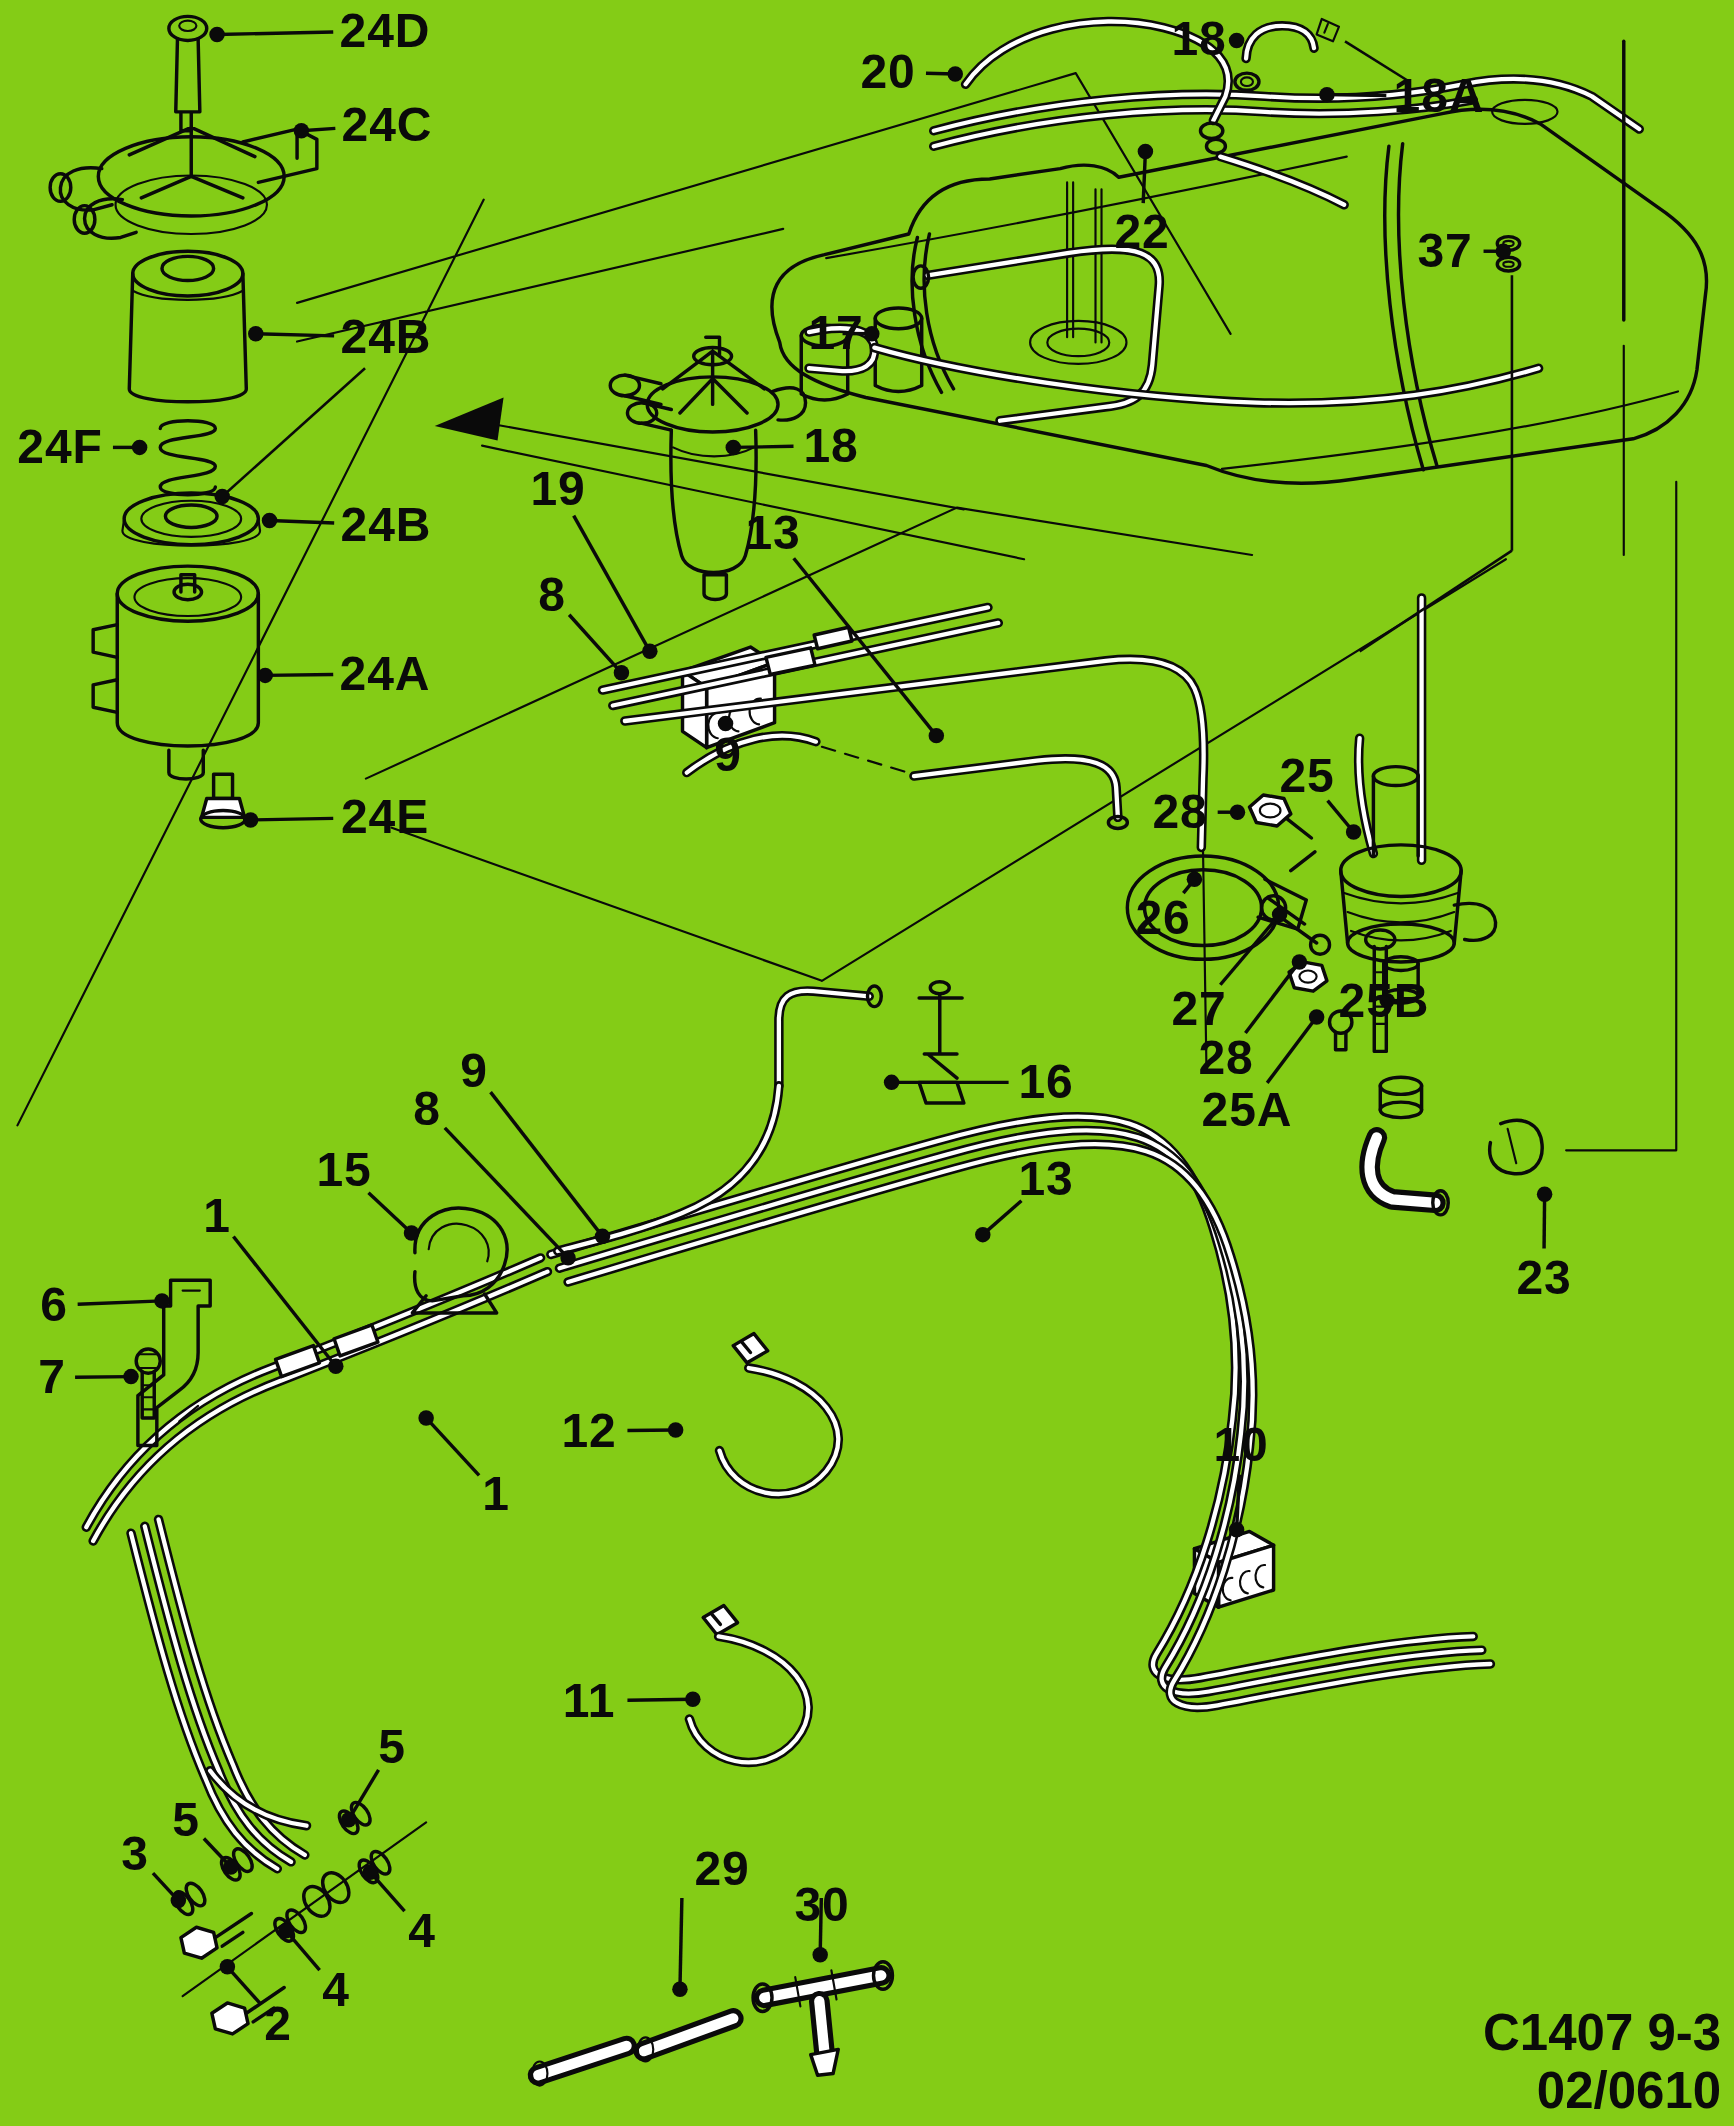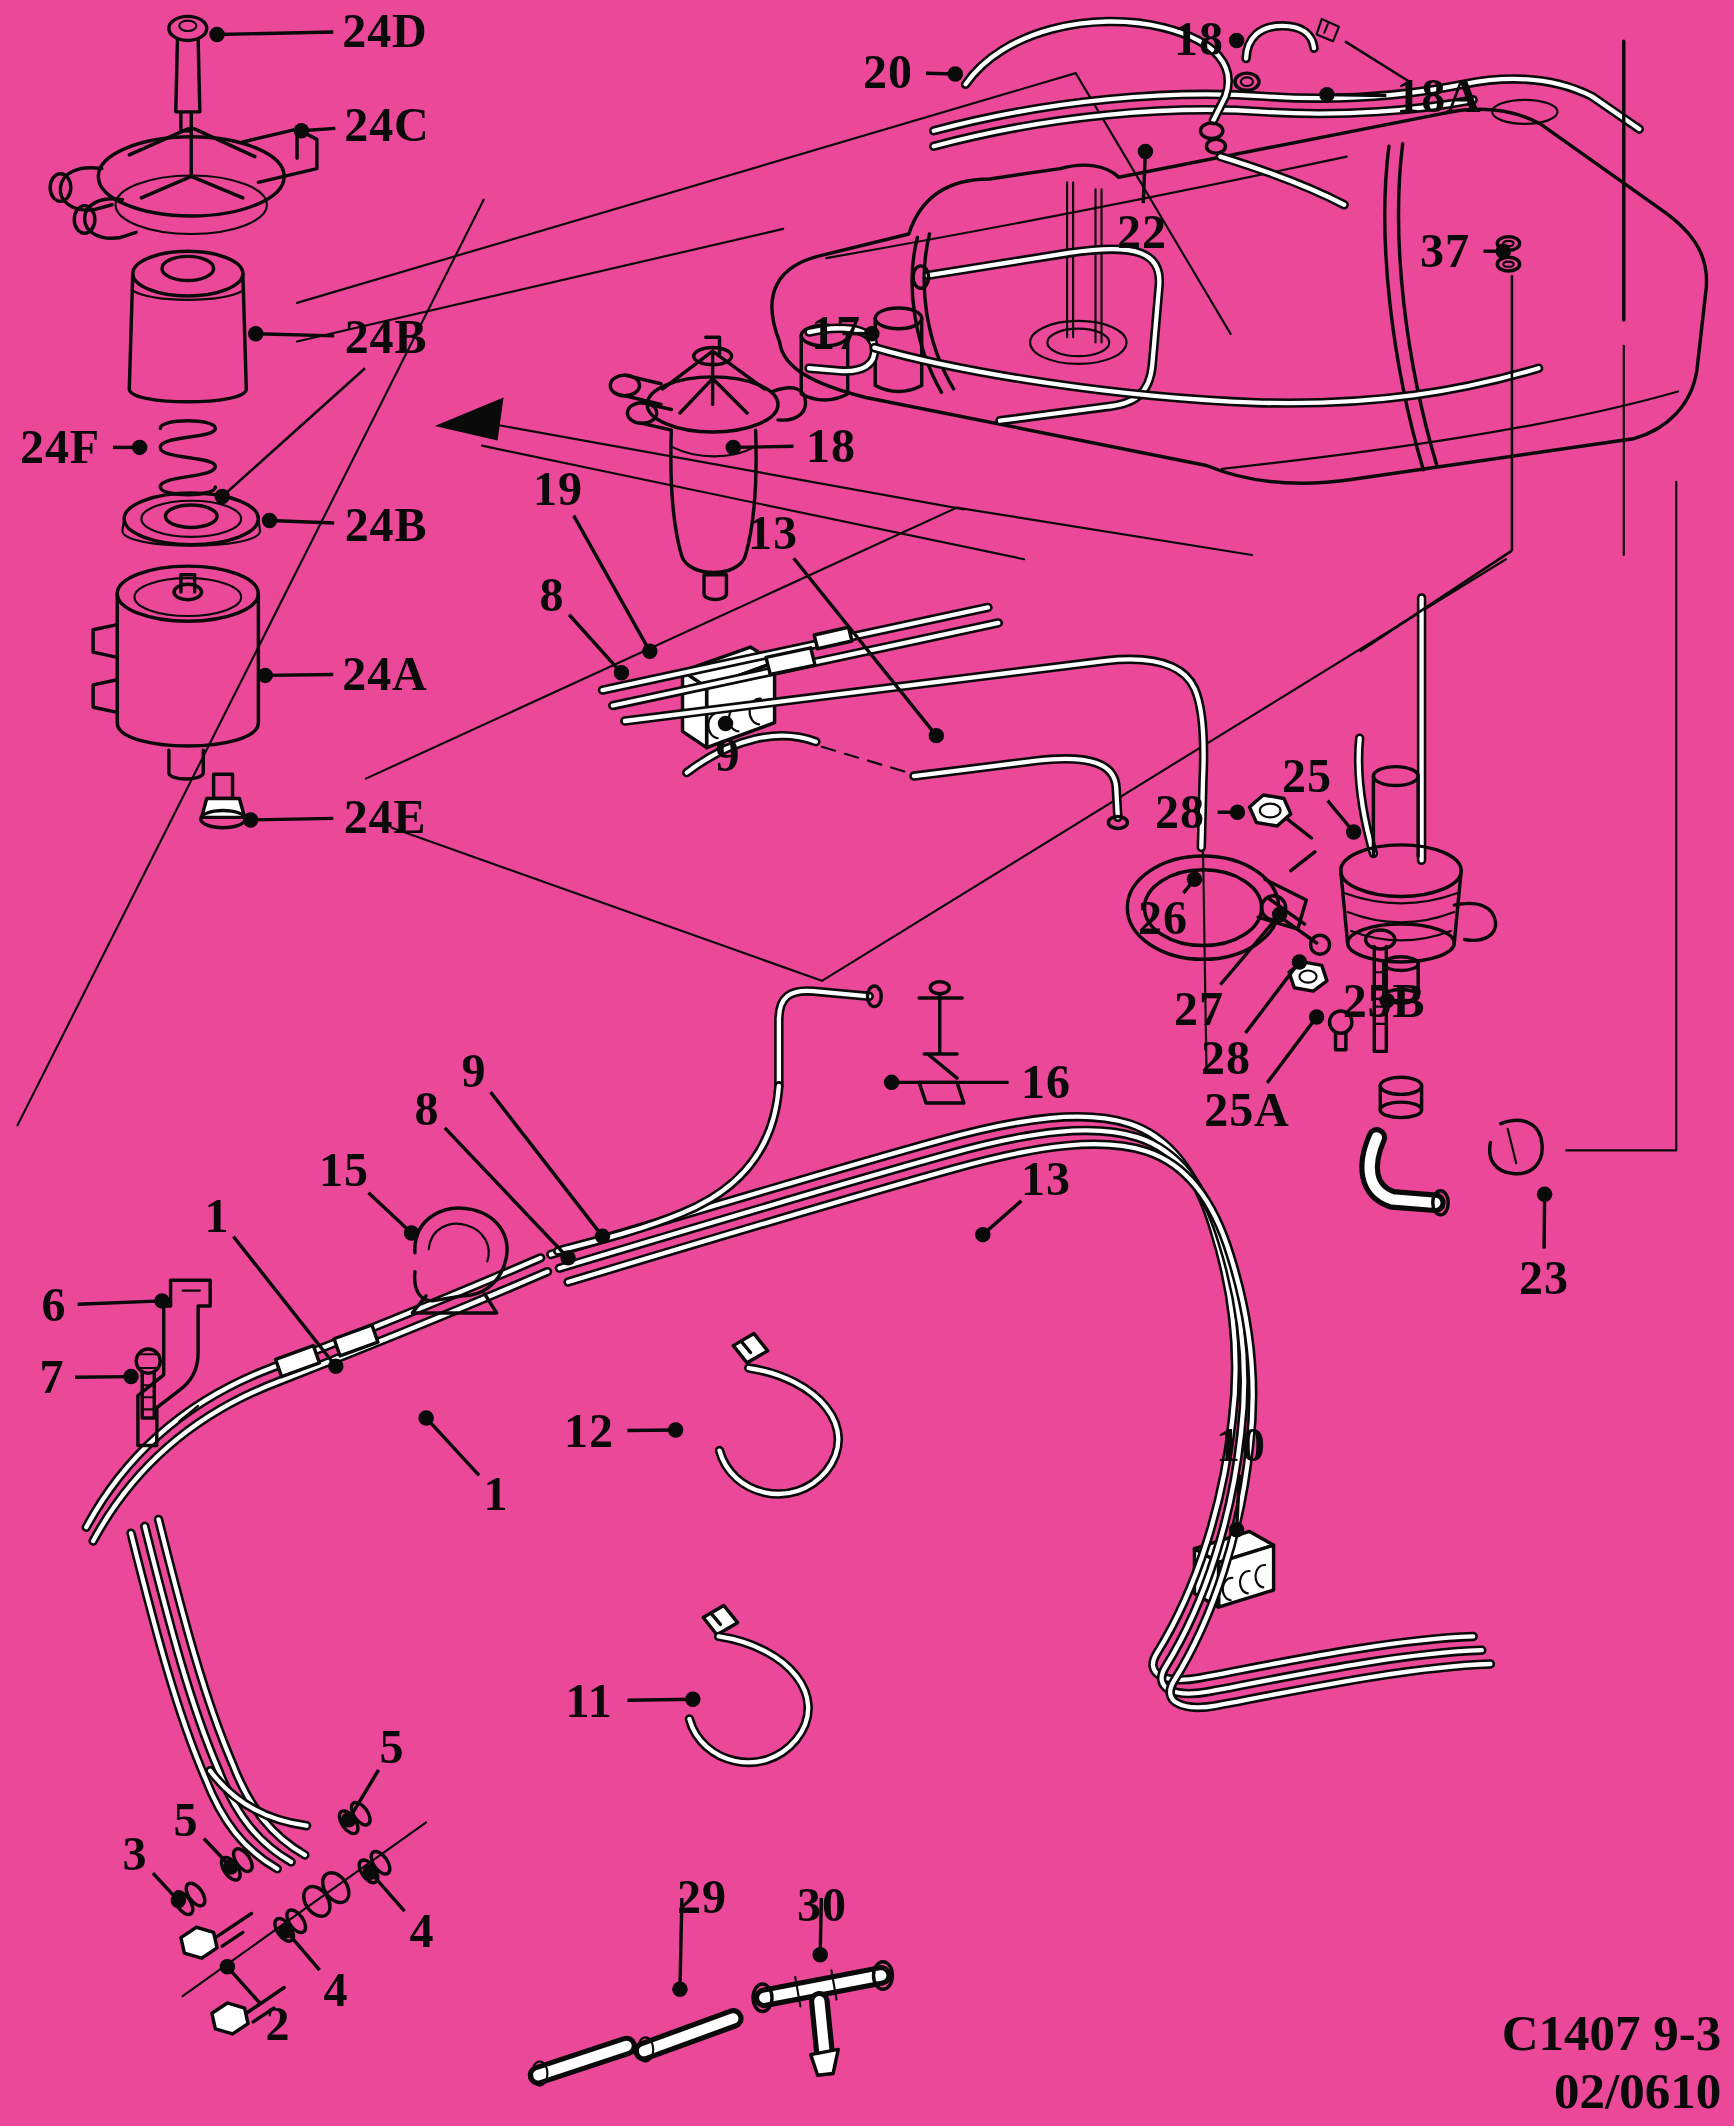--- a/index.html
+++ b/index.html
@@ -1,17 +1,17 @@
 <!DOCTYPE html>
 <html style="font-size:13.8px"><head>
 <meta charset="utf-8">
 <style>
   html,body{margin:0;padding:0;background:#e8e8e8;}
-  #stage{position:relative;width:1735px;height:2126px;background:#ec4899;overflow:hidden;
-         font-family:Liberation Serif, serif;}
+  #stage{position:relative;width:1735px;height:2126px;background:#84cc16;overflow:hidden;
+         font-family:Liberation Sans, sans-serif;}
   #art,#callout-svg{position:absolute;left:0;top:0;width:1735px;height:2126px;}
   .ln{fill:none;stroke:#0a0a0a;stroke-width:4;stroke-linecap:round;stroke-linejoin:round}
   .thin{fill:none;stroke:#0a0a0a;stroke-width:2.5;stroke-linecap:round;stroke-linejoin:round}
   .po{fill:none;stroke:#0a0a0a;stroke-width:11;stroke-linecap:round;stroke-linejoin:round}
   .pi{fill:none;stroke:#ffffff;stroke-width:5;stroke-linecap:round;stroke-linejoin:round}
   .ho{fill:none;stroke:#0a0a0a;stroke-width:24;stroke-linecap:round;stroke-linejoin:round}
   .hi{fill:none;stroke:#ffffff;stroke-width:12;stroke-linecap:round;stroke-linejoin:round}
   .fw{fill:#ffffff;stroke:#0a0a0a;stroke-width:4;stroke-linejoin:round}
   .callout{position:absolute;transform:translate(-50%,-50%);font-weight:bold;font-size:48px;
            color:#0a0a0a;white-space:nowrap;letter-spacing:0.9px;line-height:1;}
@@ -512,21 +512,21 @@
       <div class="callout" style="left: 589px; top: 1431px;">12</div>
       <div class="callout" style="left: 496px; top: 1494px;">1</div>
       <div class="callout" style="left: 589px; top: 1701px;">11</div>
       <div class="callout" style="left: 1241px; top: 1445px;">10</div>
       <div class="callout" style="left: 392px; top: 1747px;">5</div>
       <div class="callout" style="left: 186px; top: 1820px;">5</div>
       <div class="callout" style="left: 135px; top: 1854px;">3</div>
       <div class="callout" style="left: 422px; top: 1931px;">4</div>
       <div class="callout" style="left: 336px; top: 1990px;">4</div>
       <div class="callout" style="left: 278px; top: 2024px;">2</div>
-      <div class="callout" style="left: 702px; top: 1869px; margin-top: 28px;">29</div>
+      <div class="callout" style="left: 722px; top: 1869px;">29</div>
       <div class="callout" style="left: 822px; top: 1869px; margin-top: 36px;">30</div>
     </div>
 
   <div class="codeblock">
     <div>C1407 9-3</div>
     <div>02/0610</div>
   </div>
 </div>
 
 

